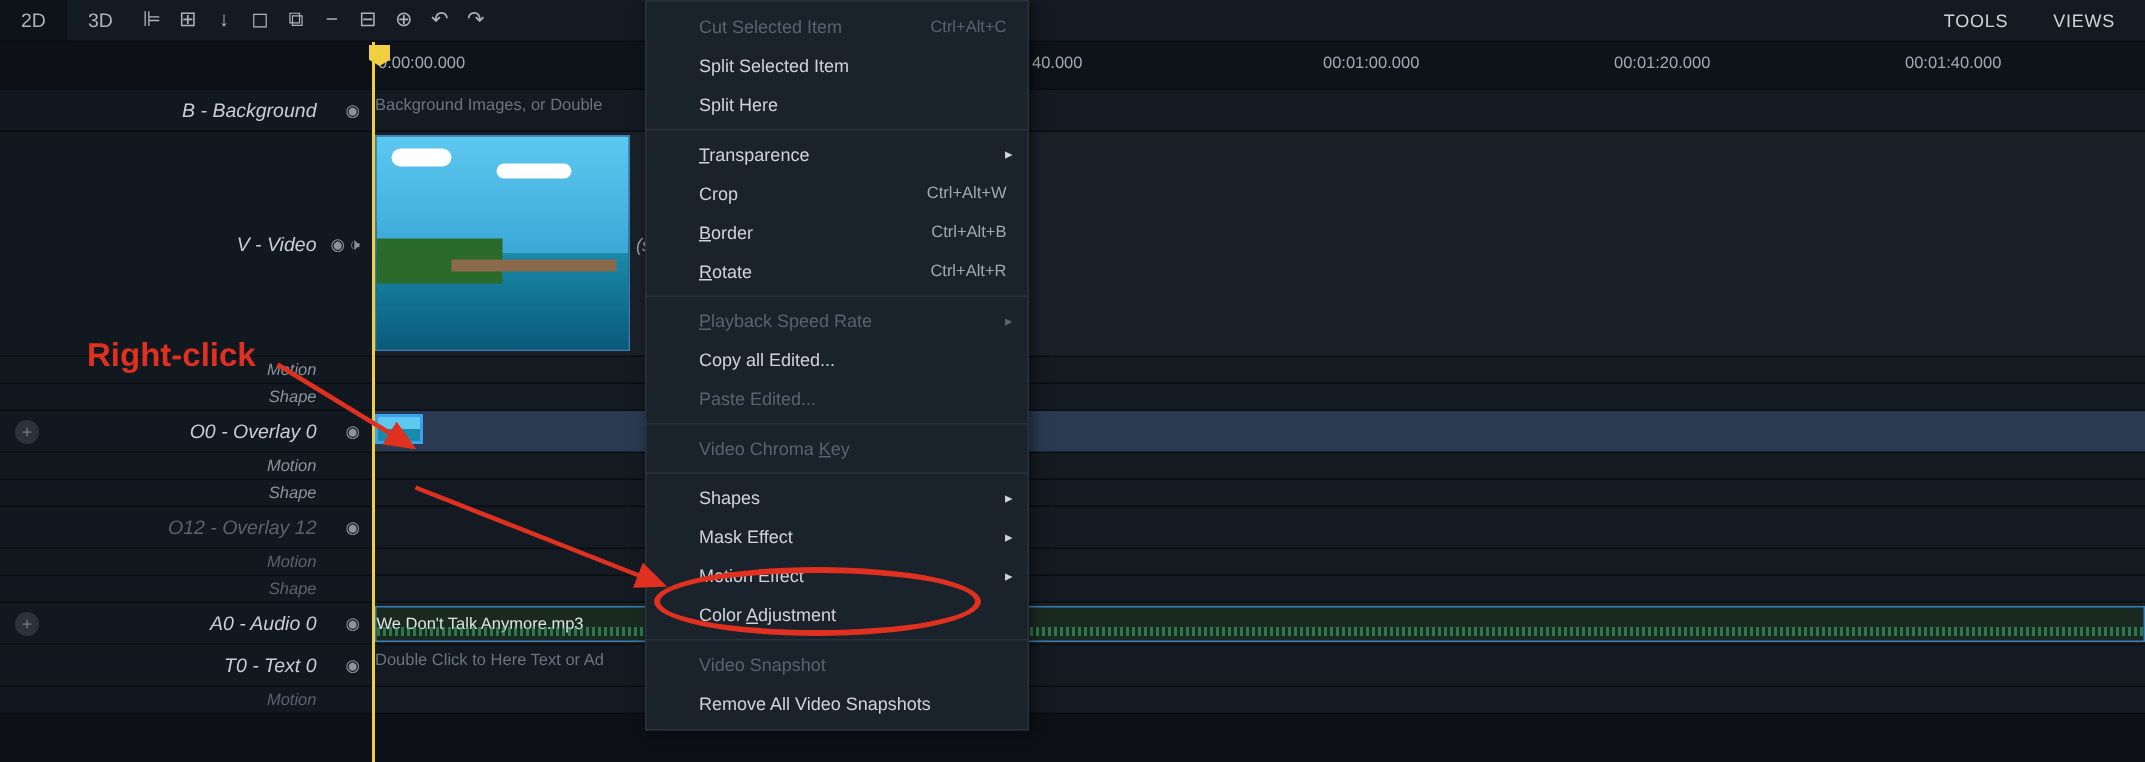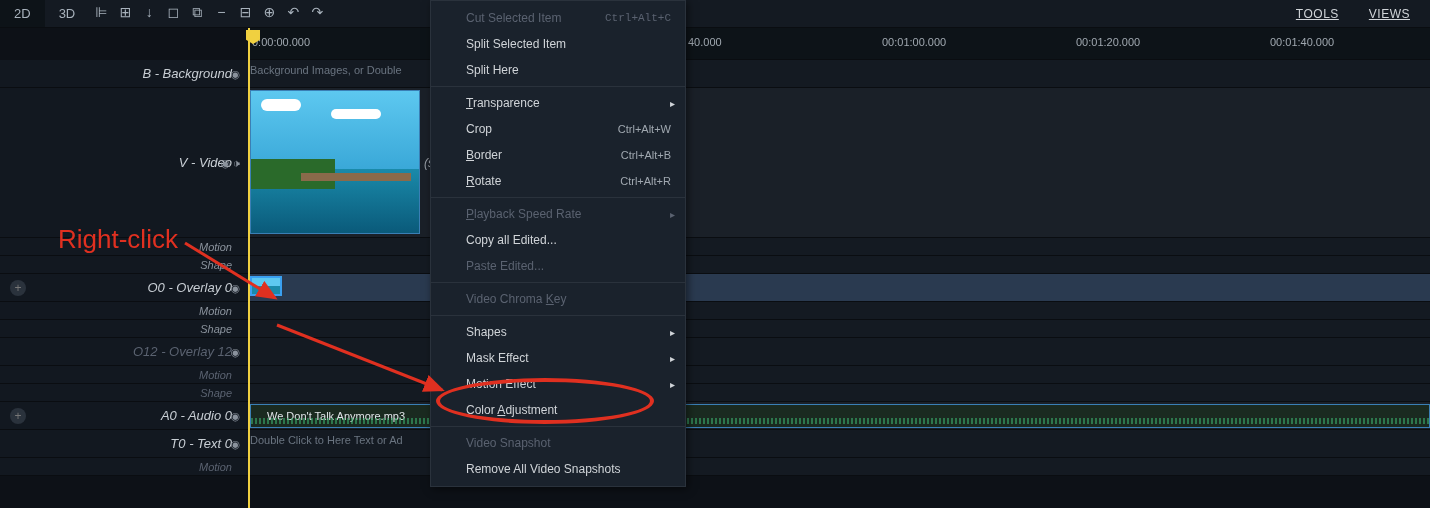--- a/index.html
+++ b/index.html
@@ -4,29 +4,29 @@
 <style>
   * { box-sizing: border-box; margin: 0; padding: 0; font-family: Arial, sans-serif; }
   body { background: #0d1117; width: 1430px; height: 508px; overflow: hidden; position: relative; color: #bbb; font-size: 12px; }
 
   .toolbar { position: absolute; top: 0; left: 0; right: 0; height: 28px; background: #141a22; display: flex; align-items: center; border-bottom: 1px solid #0a0d11; z-index: 1; }
   .toolbar-left { display: flex; align-items: flex-start; height: 100%; }
   .tab { padding: 0 14px; height: 100%; display: flex; align-items: center; cursor: pointer; font-size: 13px; color: #a8b2bc; }
   .tab.active { background: #0d1318; }
   .tool-btn { width: 24px; height: 24px; display: flex; align-items: center; justify-content: center; color: #a8b2bc; cursor: pointer; font-size: 14px; }
   .toolbar-right { position: absolute; right: 20px; display: flex; gap: 30px; font-size: 12px; color: #d0d4d8; letter-spacing: 0.5px; }
-  .toolbar-right span { cursor: pointer; text-decoration: underline; }
+  .toolbar-right span { cursor: pointer; }
 
   .ruler { position: absolute; top: 28px; left: 248px; right: 0; height: 32px; background: #0d1318; border-bottom: 1px solid #0a0d11; display: flex; align-items: center; padding-left: 4px; }
   .ruler-mark { position: absolute; color: #a0a8b0; font-size: 11px; top: 8px; }
 
   .tracks-area { position: absolute; top: 60px; left: 0; right: 0; bottom: 0; }
 
   .track-row { display: flex; align-items: stretch; border-bottom: 1px solid #0a0d11; }
-  .track-header { width: 248px; min-width: 248px; background: #121820; display: flex; flex-direction: column; align-items: flex-end; justify-content: center; padding-right: 16px; position: relative; }
+  .track-header { width: 248px; min-width: 248px; background: #121820; display: flex; flex-direction: column; align-items: flex-end; justify-content: center; padding-right: 37px; position: relative; }
   .track-label { font-style: italic; color: #c8ced4; font-size: 13px; }
   .track-label.dim { color: #5a6270; }
   .track-sub { font-size: 11px; color: #8a929c; font-style: italic; line-height: 14px; }
   .track-sub.dim { color: #5a6270; }
   .track-icons { position: absolute; right: 8px; top: 50%; transform: translateY(-50%); display: flex; gap: 4px; font-size: 11px; color: #8a929c; }
   .add-btn { position: absolute; left: 10px; top: 50%; transform: translateY(-50%); width: 16px; height: 16px; border-radius: 50%; background: #2a323c; display: flex; align-items: center; justify-content: center; color: #777; font-size: 12px; cursor: pointer; }
 
   .track-content { flex: 1; background: #1a2028; position: relative; }
   .track-content.dark { background: #141a22; }
 
@@ -38,41 +38,41 @@
   .video-clip { position: absolute; left: 2px; top: 2px; width: 170px; height: 144px; border: 1px solid #3a7fb5; background: linear-gradient(to bottom, #4db8e8 0%, #4db8e8 40%, #2a7a4a 40%, #1a6a9a 100%); overflow: hidden; }
   .video-clip::before { content: ""; position: absolute; top: 0; left: 0; right: 0; height: 55%; background: linear-gradient(to bottom, #5dc8f0, #3aa8d8); }
   .video-clip::after { content: ""; position: absolute; bottom: 0; left: 0; right: 0; height: 45%; background: linear-gradient(to bottom, #1a8aaa, #0a5a7a); }
   .clip-cloud { position: absolute; top: 8px; left: 10px; width: 40px; height: 12px; background: #fff; border-radius: 6px; z-index: 2; }
   .clip-cloud2 { position: absolute; top: 18px; left: 80px; width: 50px; height: 10px; background: #fff; border-radius: 5px; z-index: 2; }
   .clip-island { position: absolute; top: 48%; left: 0; width: 50%; height: 30px; background: #2a6a2a; z-index: 2; }
   .clip-pier { position: absolute; top: 58%; left: 30%; width: 65%; height: 8px; background: #8a6a4a; z-index: 2; }
 
   .overlay-clip { position: absolute; left: 2px; top: 2px; width: 32px; height: 20px; background: linear-gradient(to bottom, #5dc8f0 50%, #1a8aaa 50%); border: 1px solid #3a7fb5; }
 
-  .audio-clip { position: absolute; left: 2px; top: 2px; right: 0; height: 24px; background: #1a2a20; border: 1px solid #3a7fb5; display: flex; align-items: center; padding-left: 16px; color: #e0e4e8; font-size: 11px; }
+  .audio-clip { position: absolute; left: 2px; top: 2px; right: 0; height: 24px; background: #1a2a20; border: 1px solid #3a7fb5; display: flex; align-items: center; padding-left: 0; color: #e0e4e8; font-size: 11px; }
   .audio-clip::after { content: ""; position: absolute; top: 60%; left: 0; right: 0; height: 6px; background: repeating-linear-gradient(90deg, #3aaa6a 0px, #3aaa6a 2px, transparent 2px, transparent 4px); opacity: 0.6; }
 
   .selected-track .track-content { background: #2a3a50; }
   .selected-clip { border: 2px solid #3aa0f0 !important; }
   .playhead-container { position: absolute; top: 28px; left: 248px; bottom: 0; width: 4px; z-index: 3; }
   .playhead { position: absolute; top: 0; bottom: 0; left: 0; width: 2px; background: #f0d040; }
   .playhead-flag { position: absolute; top: 2px; left: -2px; width: 14px; height: 14px; background: #f0d040; clip-path: polygon(0 0, 100% 0, 100% 70%, 50% 100%, 0 70%); }
 
   .context-menu { position: absolute; top: 0; left: 430px; width: 256px; background: #1a222c; border: 1px solid #2a323c; box-shadow: 2px 2px 8px rgba(0,0,0,0.5); z-index: 10; padding: 4px 0; }
   .menu-item { padding: 6px 14px; display: flex; justify-content: space-between; align-items: center; font-size: 12px; color: #d0d4d8; cursor: pointer; position: relative; margin-left: 21px; }
   .menu-item.disabled { color: #5a6270; cursor: default; }
   .menu-item.highlighted { background: #2a4a70; color: #6ab0f0; }
   .menu-sep { height: 1px; background: #2a323c; margin: 3px 0; }
   .menu-shortcut { color: #a0a8b0; font-size: 11px; }
-  .menu-item.disabled .menu-shortcut { color: #5a6270; font-family: Liberation Mono, monospace; }
+  .menu-item.disabled .menu-shortcut { color: #5a6270; }
   .menu-arrow { position: absolute; right: 10px; font-size: 10px; }
   .underline { text-decoration: underline; }
 
   .annotation { position: absolute; z-index: 20; }
-  .ann-text { color: #e03020; font-size: 26px; font-weight: normal; }
+  .ann-text { color: #e03020; font-size: 22px; font-weight: bold; }
   .ann-circle { position: absolute; border: 4px solid #e03020; border-radius: 50%; z-index: 15; }
 
   svg.arrow { position: absolute; z-index: 18; pointer-events: none; }
 </style>
 </head>
 <body>
 
 <div class="toolbar">
   <div class="toolbar-left">
     <div class="tab active">2D</div>

